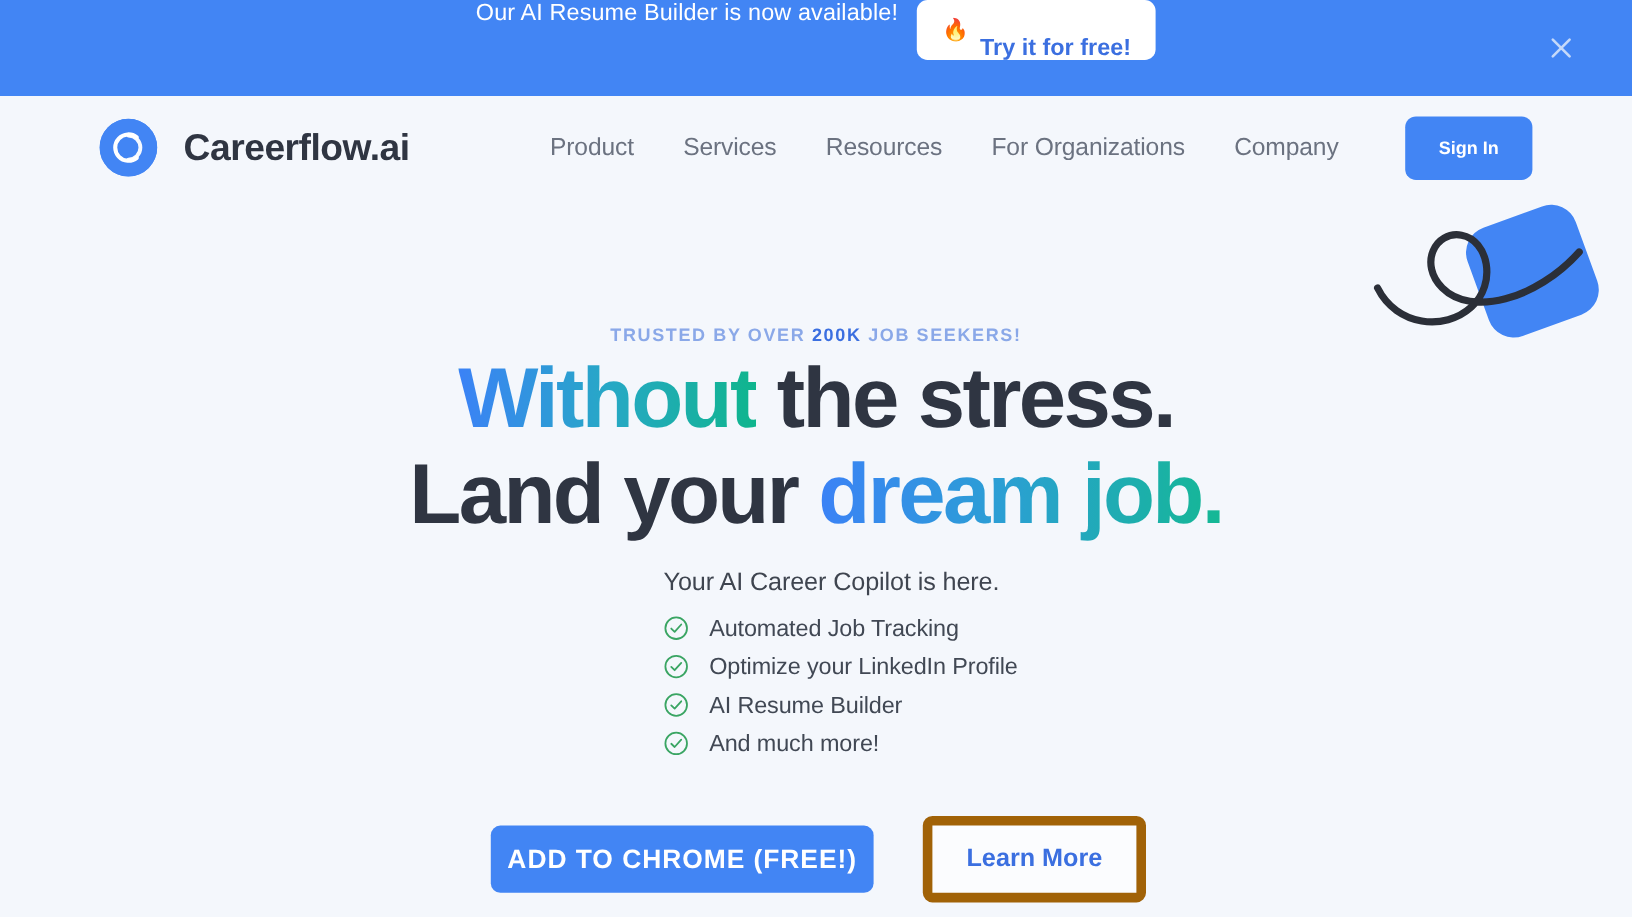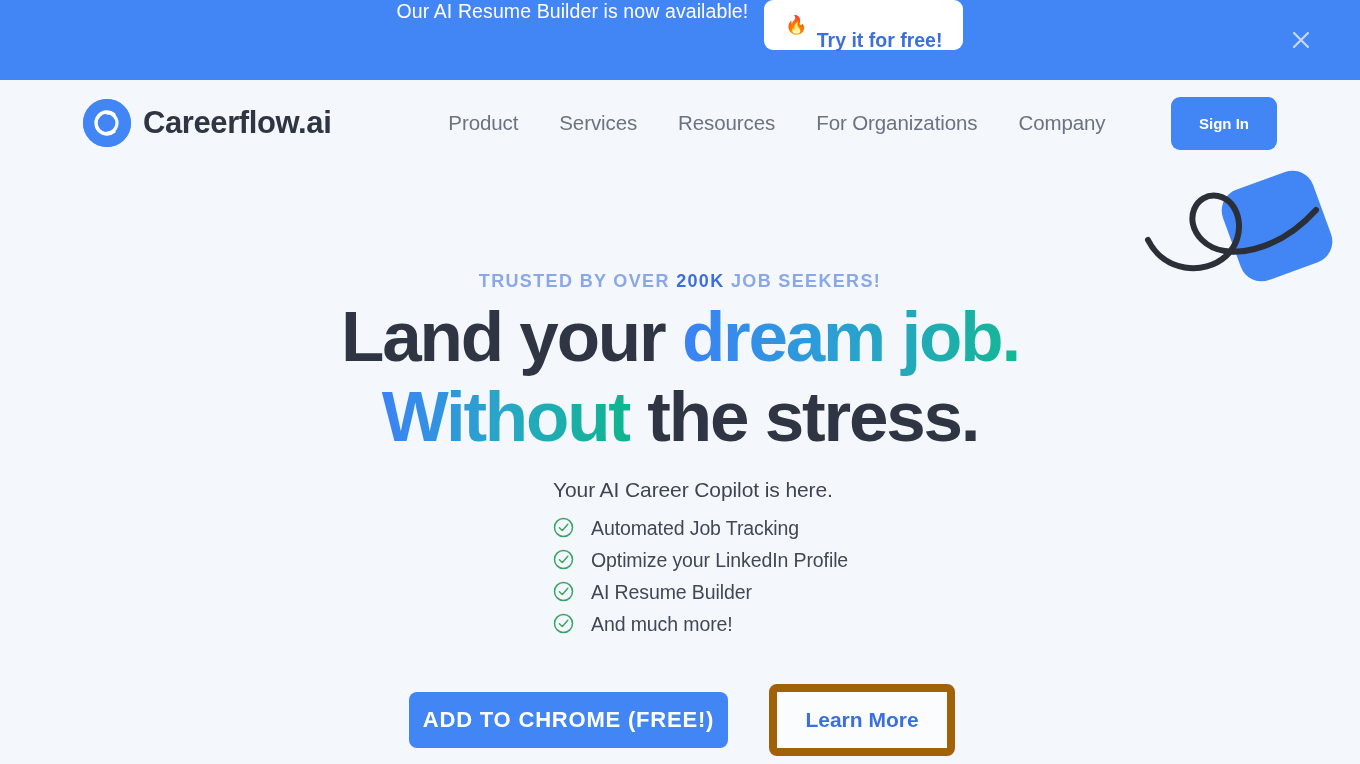--- a/index.html
+++ b/index.html
@@ -69,21 +69,21 @@
     height: 86px;
     display: flex;
     align-items: center;
     padding: 0 83px;
     position: relative;
     z-index: 5;
   }
   .brand {
     display: flex;
     align-items: center;
-    gap: 12px;
+    gap: 22px;
     cursor: pointer;
   }
   .brand-mark {
     width: 48px;
     height: 48px;
     border-radius: 50%;
     background: #4285f4;
     display: flex;
     align-items: center;
     justify-content: center;
@@ -139,21 +139,21 @@
   
   .hero {
     position: relative;
     z-index: 2;
     padding-top: 105px;
     display: flex;
     flex-direction: column;
     align-items: center;
   }
   .eyebrow {
-    font-size: 18px;
+    font-size: 15px;
     font-weight: 700;
     letter-spacing: 1.35px;
     color: #8aa8e8;
     text-transform: uppercase;
     margin-bottom: 9px;
   }
   .eyebrow .hl { color: #3b6fe0; }
 
   .headline {
     font-size: 71px;
@@ -293,22 +293,22 @@
   </svg>
 </div>
 
 <main class="hero">
 
   <div class="eyebrow">
     <span>TRUSTED BY OVER </span><span class="hl">200K</span><span> JOB SEEKERS!</span>
   </div>
 
   <h1 class="headline">
+    <span class="line"><span class="grad-b">Without</span><span> the stress.</span></span>
     <span class="line"><span>Land your </span><span class="grad">dream job.</span></span>
-    <span class="line"><span class="grad-b">Without</span><span> the stress.</span></span>
   </h1>
 
   <div class="hero-body">
     <p class="subhead">Your AI Career Copilot is here.</p>
 
     <ul class="feature-list">
       <li class="feature-item">
         <span class="check-icon">
           <svg width="21" height="21" viewBox="0 0 21 21" aria-hidden="true">
             <circle cx="10.5" cy="10.5" r="9" fill="none" stroke="#3aa563" stroke-width="1.5"></circle>

